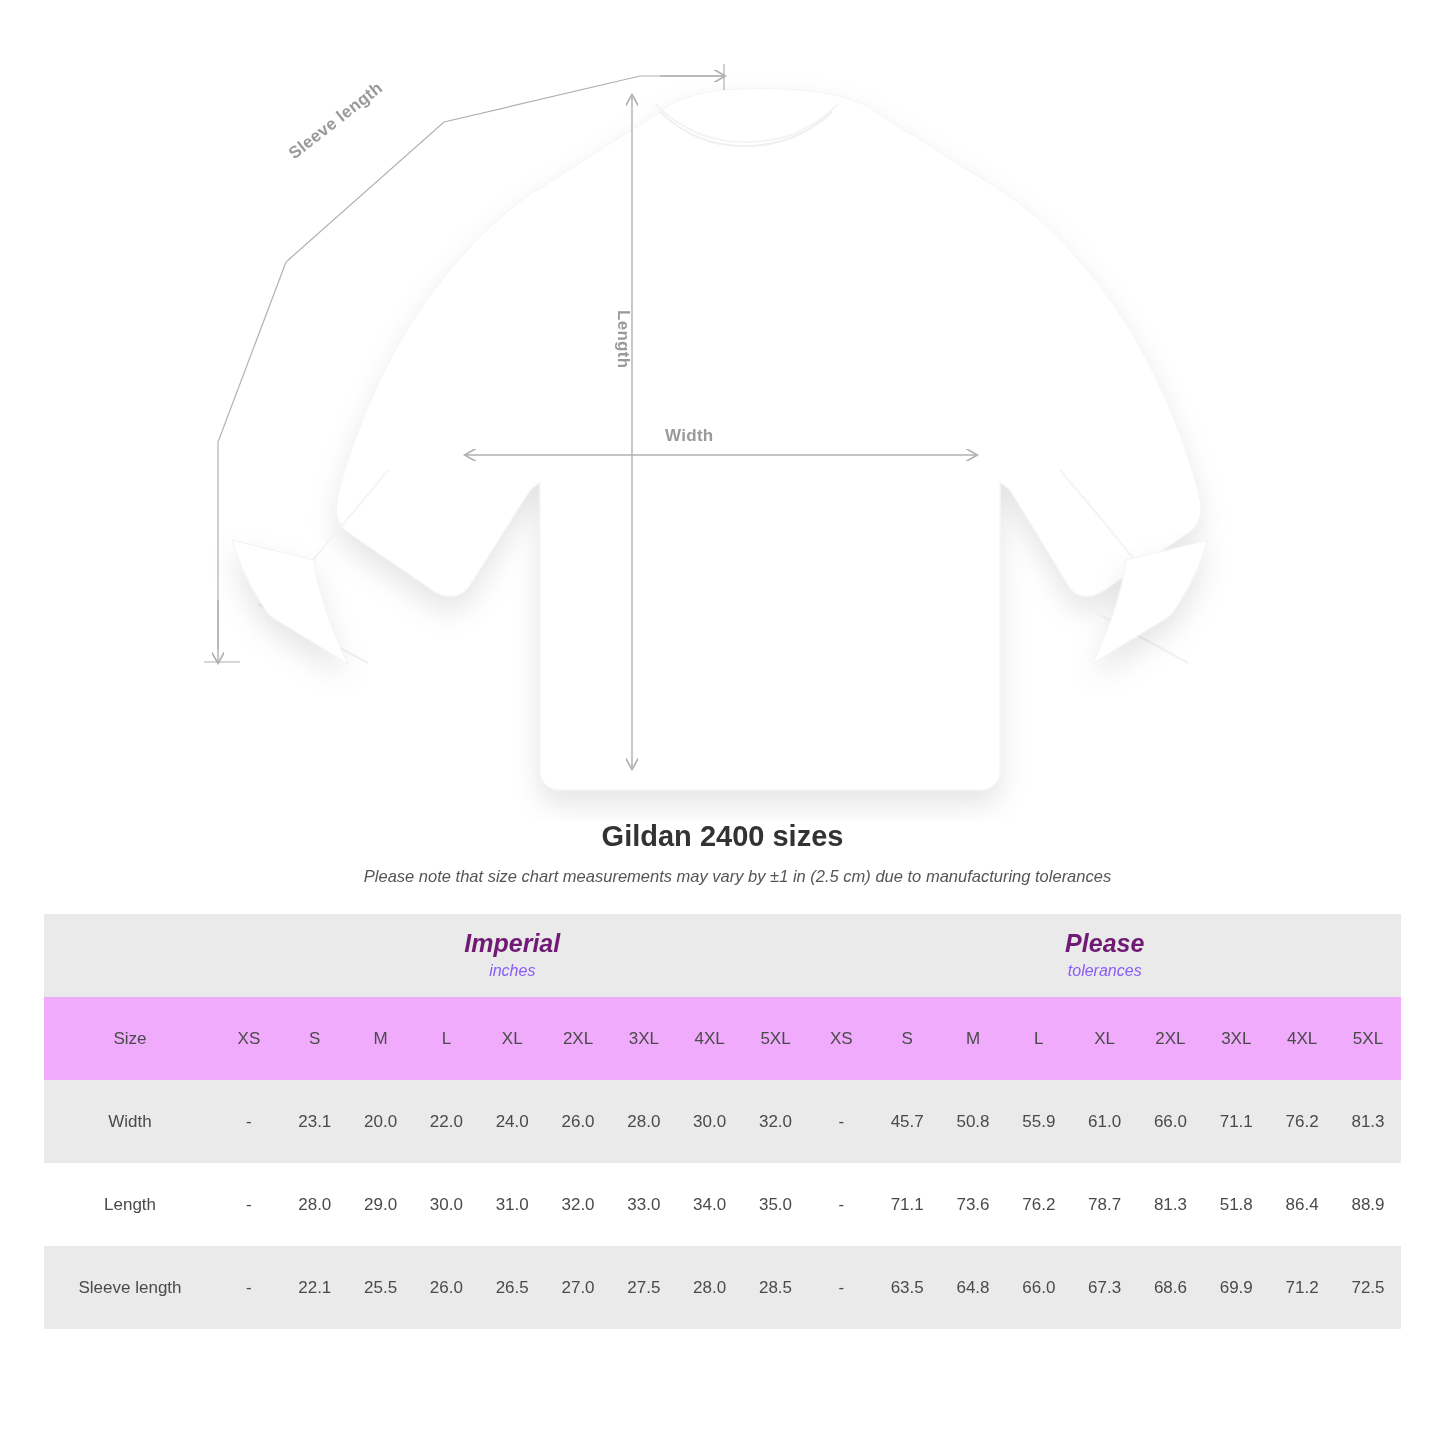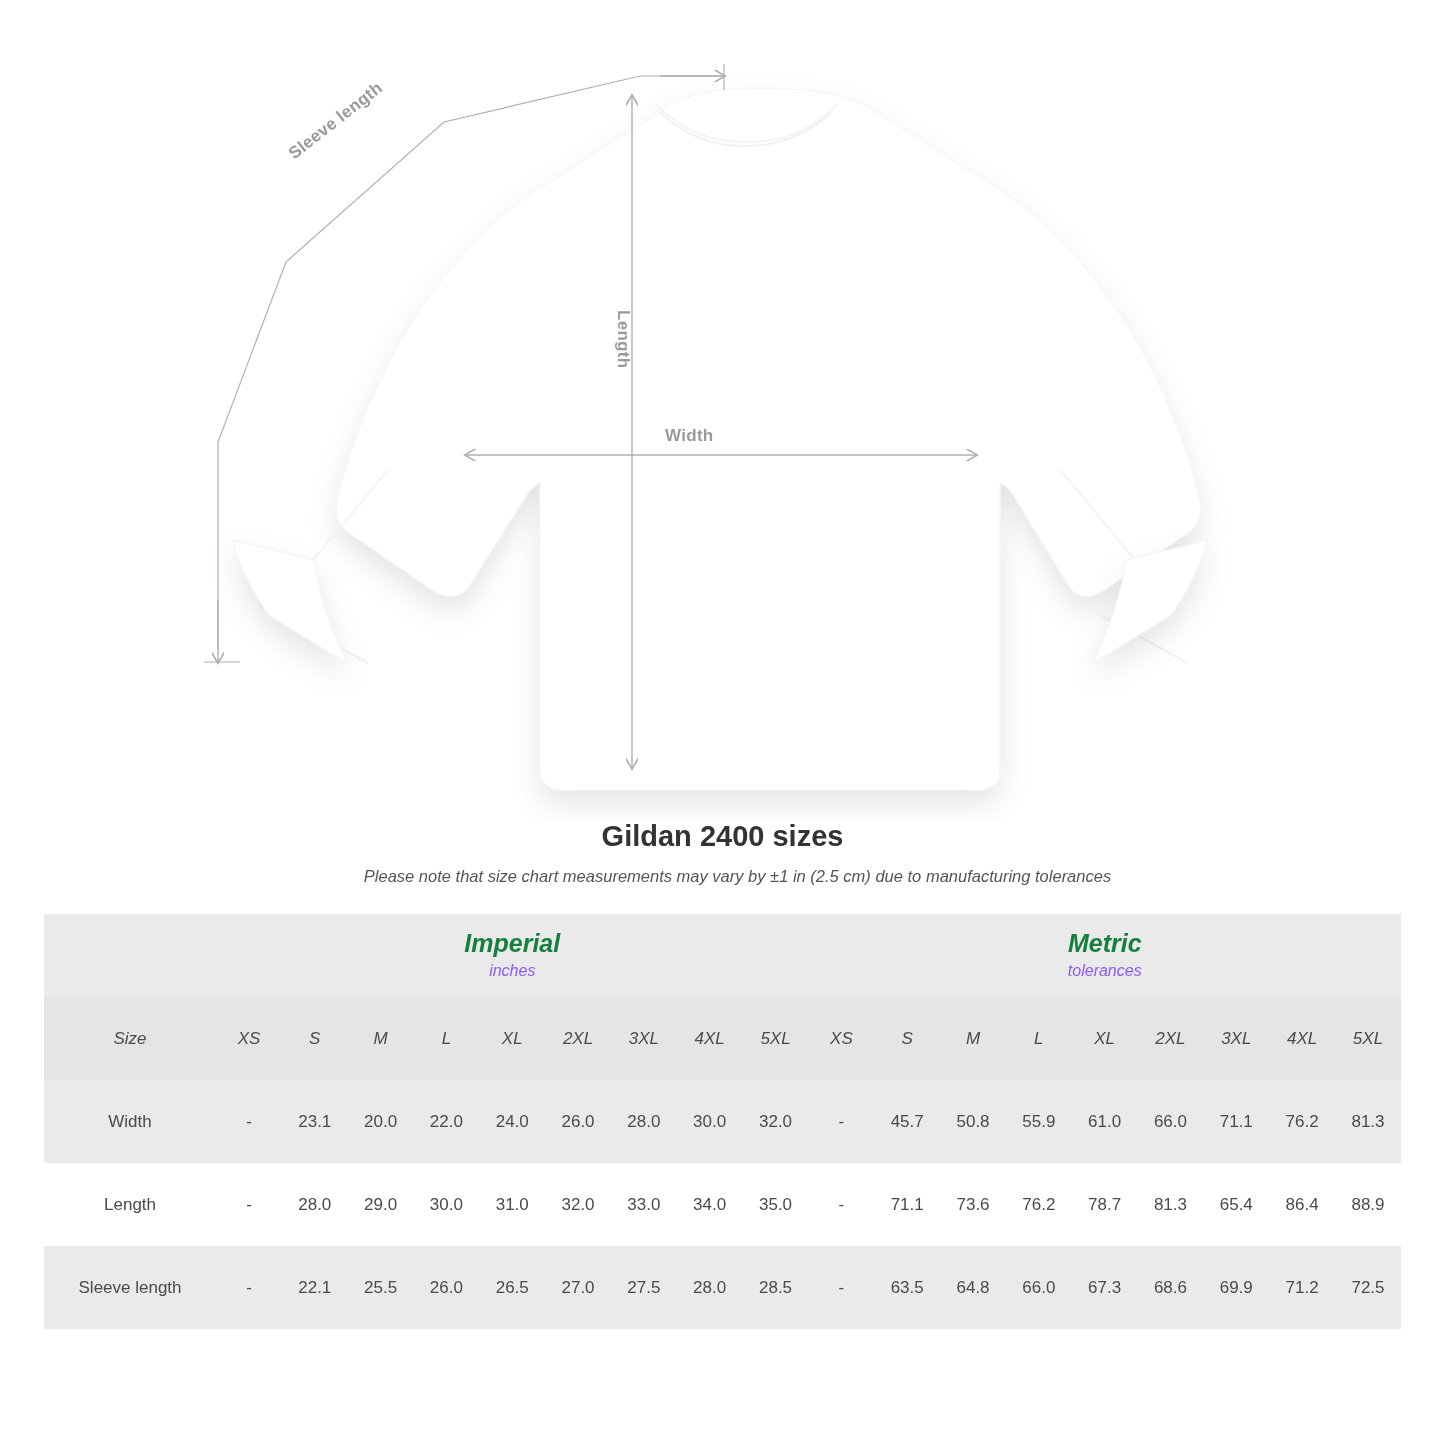--- a/index.html
+++ b/index.html
@@ -94,35 +94,34 @@
     font-weight: normal;
   }
   .unitrow td {
     height: 118px;
     background: #eaeaea;
   }
   .unit-main {
     font-size: 25px;
     font-style: italic;
     font-weight: bold;
-    color: #15803d;
+    color: #701a75;
     line-height: 1.25;
   }
   .unit-sub {
     font-size: 16px;
     font-style: italic;
     color: #8b5cf6;
     line-height: 1.5;
   }
   .hdrrow td {
-    background: #e5e5e5;
+    background: #f0abfc;
     font-weight: bold;
     font-size: 18px;
     color: #333333;
-    font-style: italic;
   }
   .row-shade td {
     background: #eaeaea;
   }
   .row-plain td {
     background: #ffffff;
   }
   .rowlabel {
     font-weight: bold;
     font-size: 18px;
@@ -220,21 +219,21 @@
         <col span="18" style="width:65.8px">
       </colgroup>
       <tbody>
         <tr class="unitrow">
           <td></td>
           <td colspan="9">
             <div class="unit-main">Imperial</div>
             <div class="unit-sub">inches</div>
           </td>
           <td colspan="9">
-            <div class="unit-main">Metric</div>
+            <div class="unit-main">Please</div>
             <div class="unit-sub">tolerances</div>
           </td>
         </tr>
 
         <tr class="hdrrow">
           <td class="rowlabel">Size</td>
           <td>XS</td>
           <td>S</td>
           <td>M</td>
           <td>L</td>
@@ -286,21 +285,21 @@
           <td class="cellval">32.0</td>
           <td class="cellval">33.0</td>
           <td class="cellval">34.0</td>
           <td class="cellval">35.0</td>
           <td class="cellval">-</td>
           <td class="cellval">71.1</td>
           <td class="cellval">73.6</td>
           <td class="cellval">76.2</td>
           <td class="cellval">78.7</td>
           <td class="cellval">81.3</td>
-          <td class="cellval">65.4</td>
+          <td class="cellval">51.8</td>
           <td class="cellval">86.4</td>
           <td class="cellval">88.9</td>
         </tr>
 
         <tr class="row-shade">
           <td class="rowlabel">Sleeve length</td>
           <td class="cellval">-</td>
           <td class="cellval">22.1</td>
           <td class="cellval">25.5</td>
           <td class="cellval">26.0</td>

